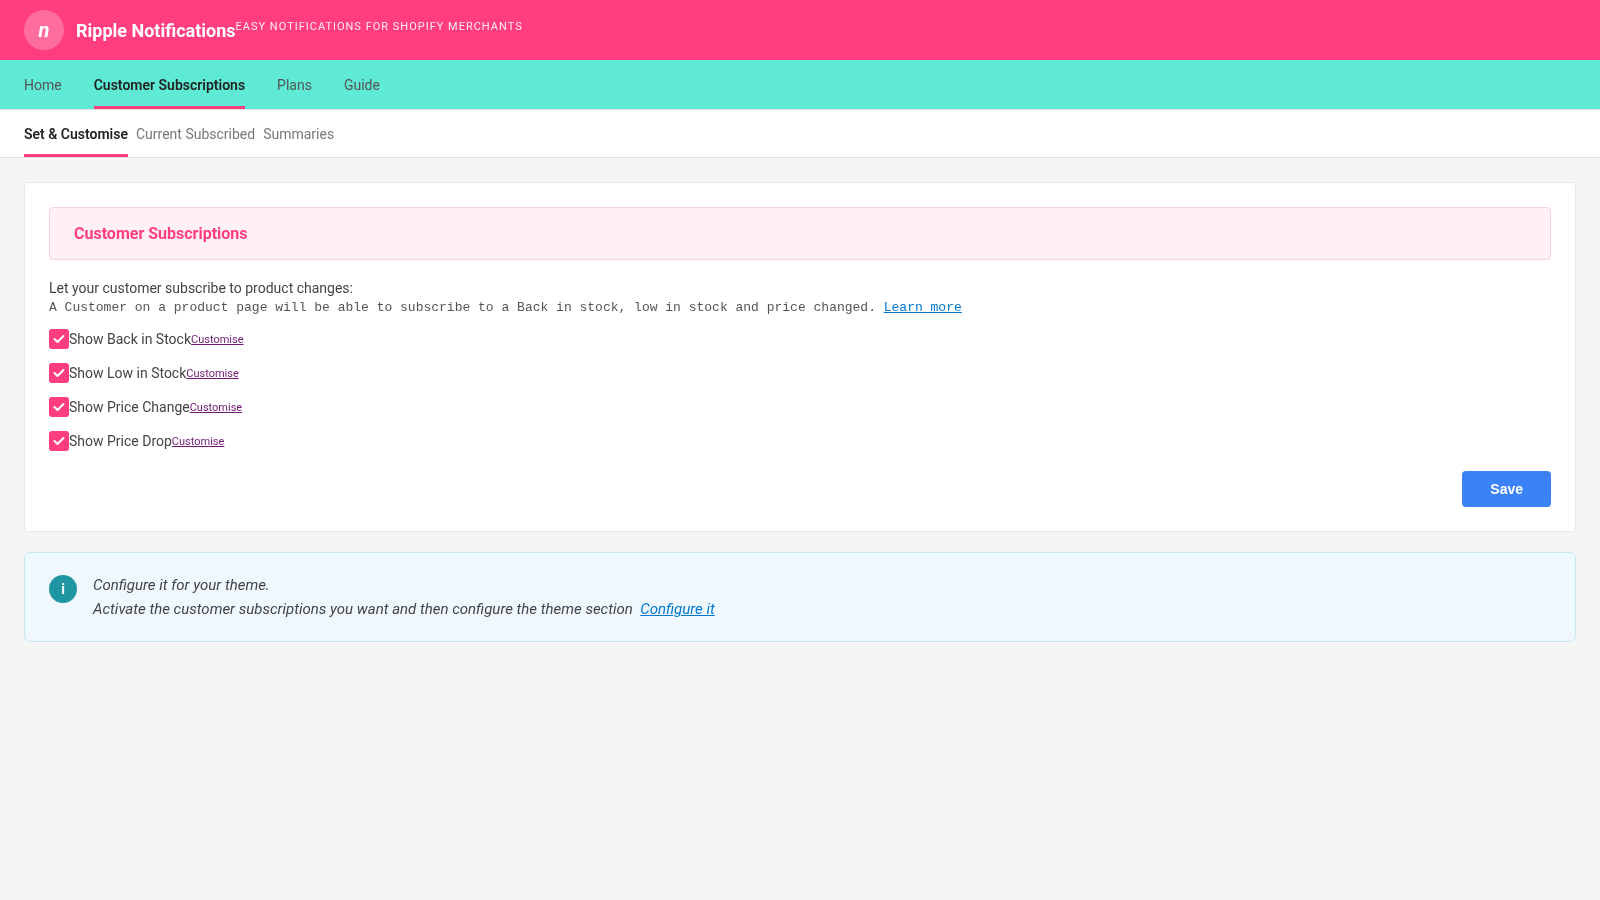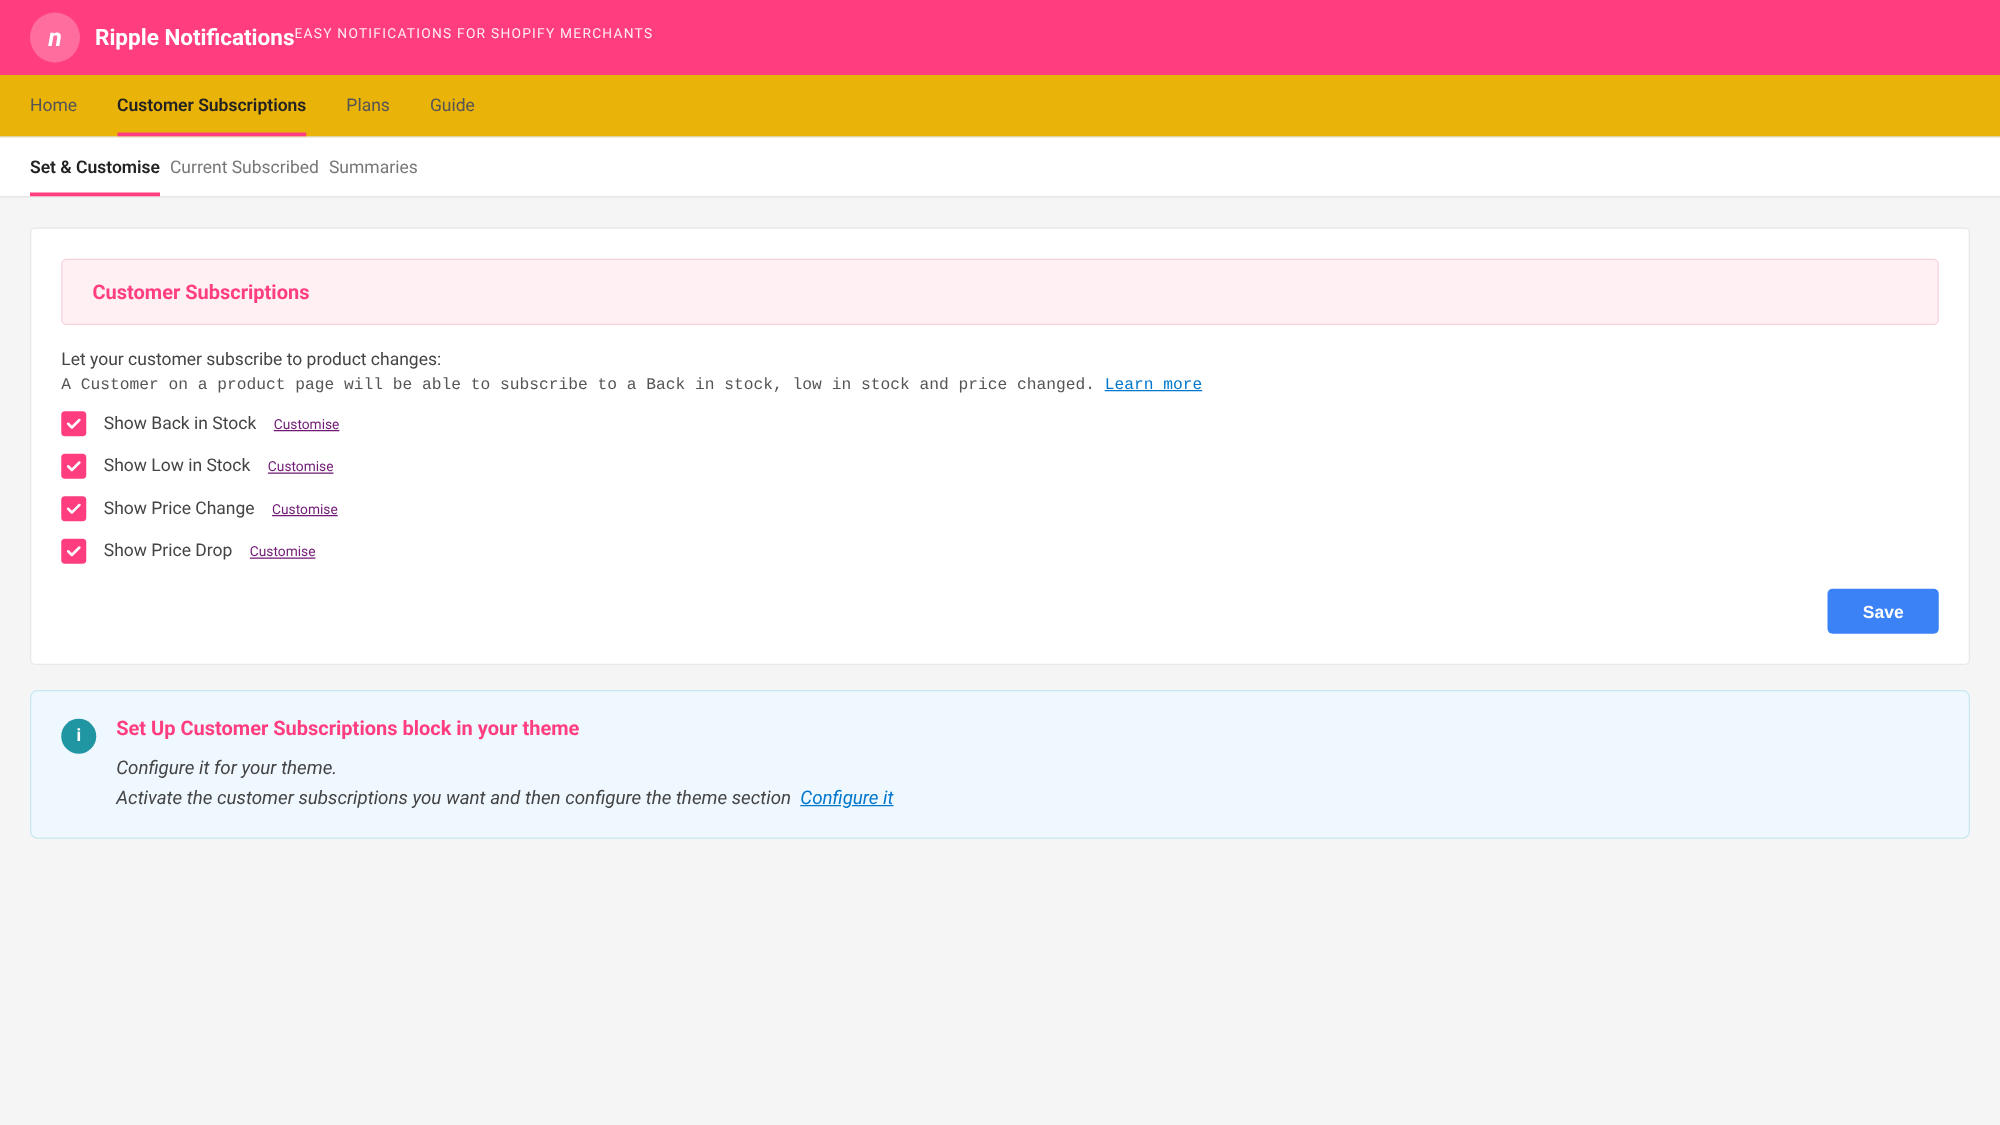--- a/index.html
+++ b/index.html
@@ -20,21 +20,21 @@
       display: flex; align-items: center; justify-content: center;
       font-size: 20px; font-weight: bold; color: white; font-style: italic;
       margin-right: 12px; flex-shrink: 0;
     }
     .header-text { display: flex; flex-direction: row; }
     .header-title { color: white; font-size: 18px; font-weight: 700; }
     .header-subtitle { color: rgba(255,255,255,0.9); font-size: 11px; letter-spacing: 1px; }
 
     
     .main-nav {
-      background: #eab308;
+      background: #5eead4;
       border-bottom: 1px solid #e0e0e0;
       display: flex;
       padding: 0 24px;
       height: 50px;
       align-items: center;
       gap: 32px;
     }
     .nav-item {
       height: 100%;
       display: flex; align-items: center;
@@ -109,21 +109,21 @@
       color: #0077cc;
       text-decoration: underline;
       cursor: pointer;
     }
 
     
     .checkbox-row {
       display: flex;
       align-items: center;
       margin-top: 14px;
-      gap: 14px;
+      gap: 0;
     }
     .checkbox-box {
       width: 20px; height: 20px;
       background: #ff3d7f;
       border-radius: 3px;
       display: flex; align-items: center; justify-content: center;
       cursor: pointer; flex-shrink: 0;
     }
     .checkbox-box svg { width: 12px; height: 12px; }
     .checkbox-label { color: #444; font-size: 14px; }
@@ -268,21 +268,20 @@
     </div>
 
     <div class="save-button-row">
       <button class="save-btn">Save</button>
     </div>
   </div>
 
   <div class="info-card">
     <div class="info-icon-circle">i</div>
     <div>
-      <div class="info-card-title">Set Up Customer Subscriptions block in your theme</div>
       <div class="info-card-text">
         <span>Configure it for your theme.</span><br>
         <span>Activate the customer subscriptions you want and then configure the theme section</span>
         &nbsp;<a class="configure-link">Configure it</a>
       </div>
     </div>
   </div>
 
 </div>
 

